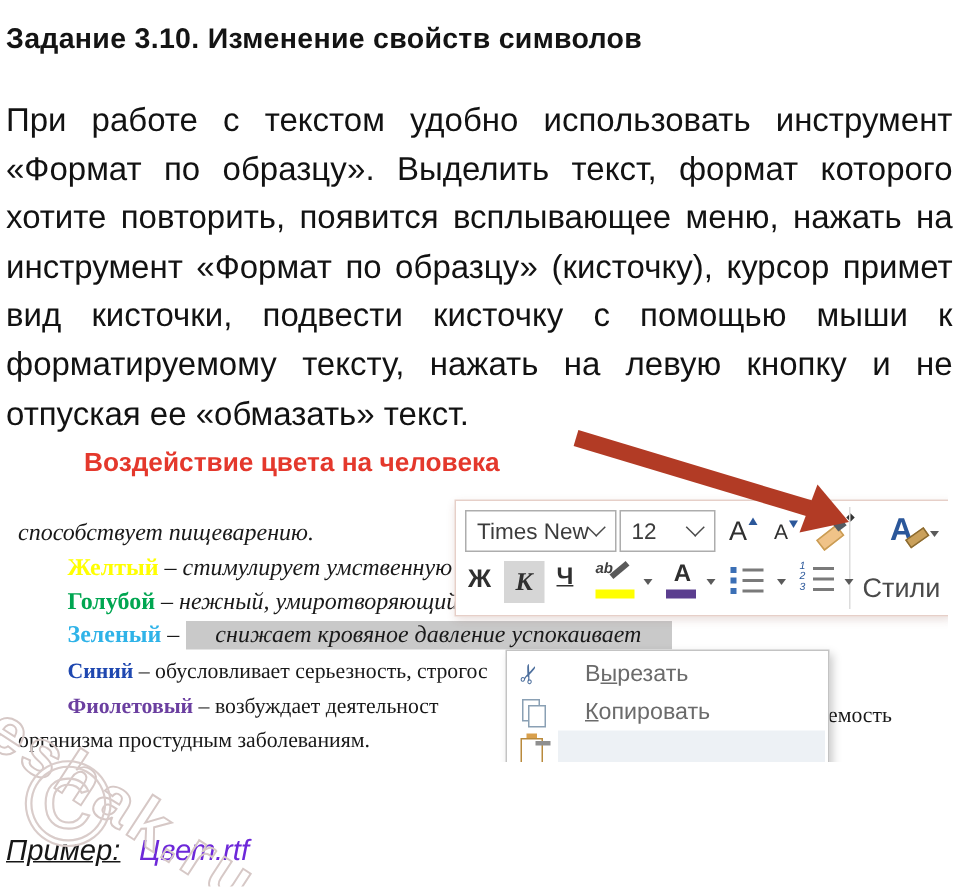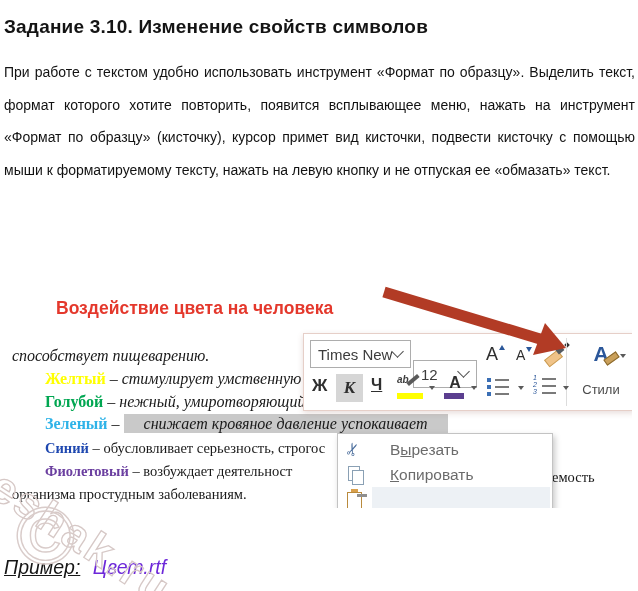--- a/index.html
+++ b/index.html
@@ -7,21 +7,21 @@
     width:638px;height:591px;position:relative;overflow:hidden;
     background:#ffffff;font-family:"Liberation Sans",sans-serif;
   }
   
   .page-title{
     position:absolute;left:4px;top:3px;font-size:19px;font-weight:bold;
     color:#141414;letter-spacing:.2px;white-space:nowrap;
   }
   .body-para{
     position:absolute;left:4px;top:42px;width:631px;
-    font-size:14px;line-height:32.6px;color:#121212;
+    font-size:22px;line-height:32.6px;color:#121212;
     text-align:justify;
   }
   .example-line{
     position:absolute;left:4px;top:556px;font-size:19.5px;font-style:italic;
     white-space:nowrap;z-index:5;
   }
   .example-label{color:#161616;text-decoration:underline;}
   .example-link{color:#6d28d9;margin-left:7px;text-decoration:none;cursor:pointer;}
   
   .wm-text{
@@ -58,41 +58,41 @@
   .toolbar{
     position:absolute;left:295px;top:41px;width:330px;height:76px;z-index:10;
     background:#fff;border:1px solid #e6cfc8;box-shadow:0 2px 6px rgba(120,60,50,.18);
   }
   .combo{
     position:absolute;height:28px;border:1px solid #adadad;background:#fff;
     display:flex;align-items:center;justify-content:space-between;
     padding:0 8px 0 7px;box-sizing:border-box;cursor:pointer;
   }
   .combo-font{left:6px;top:6px;width:101px;}
-  .combo-size{left:109px;top:6px;width:64px;margin-top:20px;}
+  .combo-size{left:109px;top:6px;width:64px;}
   .combo-txt{font-size:15px;color:#3c3c3c;}
   .chev{display:block;width:8px;height:8px;border-right:1.7px solid #4a4a4a;border-bottom:1.7px solid #4a4a4a;transform:rotate(45deg);margin-top:-5px;}
   .tbtn{position:absolute;cursor:pointer;}
   .aletter{font-size:18px;color:#2f2f2f;font-weight:400;}
   .aletter.small{font-size:14px;}
   .tri-up{display:inline-block;width:0;height:0;border-left:3.5px solid transparent;border-right:3.5px solid transparent;border-bottom:5px solid #2b579a;vertical-align:top;margin:1px 0 0 1px;}
   .tri-dn-b{display:inline-block;width:0;height:0;border-left:3.5px solid transparent;border-right:3.5px solid transparent;border-top:5px solid #2b579a;vertical-align:top;margin:1px 0 0 1px;}
   .tri-dn{display:inline-block;width:0;height:0;border-left:3.5px solid transparent;border-right:3.5px solid transparent;border-top:4.5px solid #5a5a5a;}
   .grow{left:182px;top:10px}.shrink{left:212px;top:12px}
   .painter{left:239px;top:8px;width:26px;height:26px;}
   .brush-body{position:absolute;left:2px;top:12px;width:15px;height:7px;background:#f0c388;border:1px solid #c99c54;transform:rotate(-38deg);}
   .brush-tip{position:absolute;left:13px;top:4px;width:7px;height:7px;background:#545b63;transform:rotate(-38deg);}
   .spark{position:absolute;right:0;top:1px;width:4px;height:4px;background:#333;transform:rotate(45deg);}
   .vsep{position:absolute;left:262px;top:4px;width:1px;height:68px;background:#dcdcdc;}
   .styles-grp{left:268px;top:6px;width:58px;height:66px;text-align:center;}
   .styles-ic{position:relative;display:inline-block;margin-top:2px;}
   .styles-a{font-size:21px;font-weight:bold;color:#2b579a;}
   .styles-brush{position:absolute;left:11px;top:13px;width:13px;height:5px;background:#caa05a;border:1px solid #8a6a30;transform:rotate(-35deg);}
   .styles-grp .tri-dn{position:absolute;right:4px;top:14px;}
-  .styles-label{position:absolute;left:0;width:100%;top:42px;font-size:13px;color:#4a4a4a;}
+  .styles-label{position:absolute;left:0;width:100%;top:42px;font-size:18px;color:#4a4a4a;}
   .b-bold{left:8px;top:42px;font-weight:bold;font-size:17px;color:#2f2f2f;}
   .b-italic{left:32px;top:40px;width:27px;height:28px;background:#d6d6d6;display:flex;align-items:center;justify-content:center;font-family:"Liberation Serif",serif;font-style:italic;font-weight:bold;font-size:17px;color:#2f2f2f;}
   .b-under{left:67px;top:42px;font-weight:bold;font-size:16px;color:#2f2f2f;text-decoration:underline;}
   .b-hl{left:92px;top:40px;width:30px;height:28px;}
   .hl-ab{position:absolute;left:1px;top:0;font-size:10px;font-style:italic;font-weight:bold;color:#3f3f3f;}
   .hl-pen{position:absolute;left:10px;top:4px;width:14px;height:4px;background:#5a5a5a;transform:rotate(-40deg);}
   .hl-bar{position:absolute;left:1px;top:19px;width:26px;height:6px;background:#ffff00;}
   .b-hl-car{left:125px;top:52px}
   .b-fc{left:139px;top:40px;width:24px;height:28px;text-align:center;}
   .fc-a{font-size:16px;font-weight:bold;color:#2f2f2f;}

